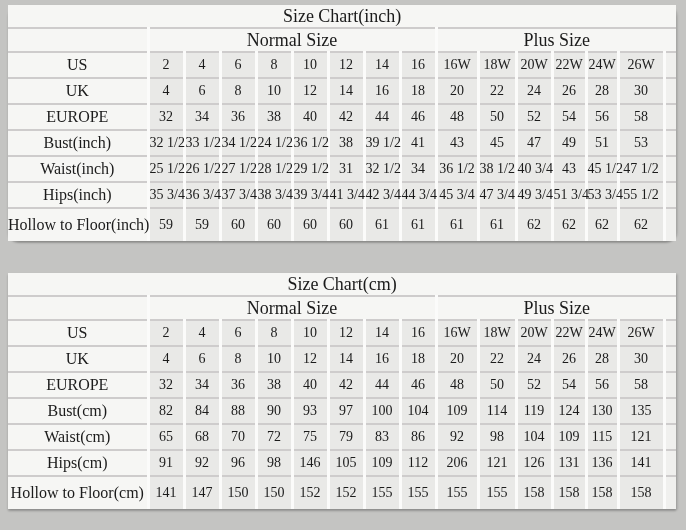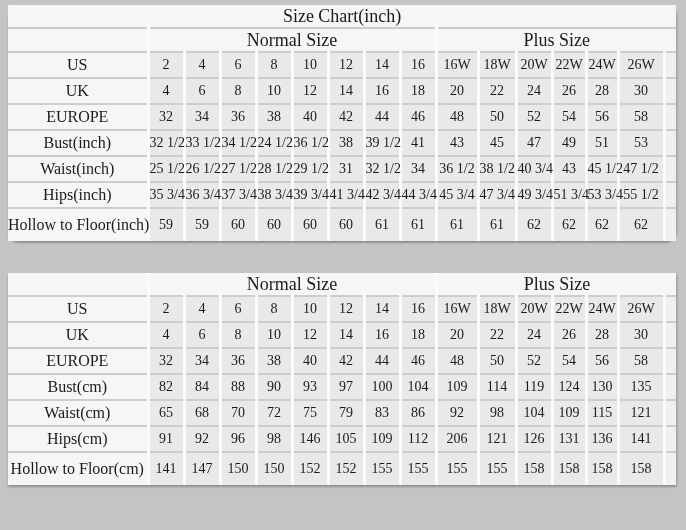--- a/index.html
+++ b/index.html
@@ -209,20 +209,23 @@
       <col style="width:36px">
     <col style="width:42px">
       <col style="width:38px">
       <col style="width:36px">
       <col style="width:34px">
     <col style="width:32px">
       <col style="width:46px">
     <col style="width:12px">
   </colgroup>
   <thead>
+    <tr>
+      <th class="title" colspan="16">Size Chart(cm)</th>
+    </tr>
     <tr class="group-row">
       <th></th>
       <th colspan="8">Normal Size</th>
       <th colspan="7">Plus Size</th>
     </tr>
   </thead>
   <tbody>
       <tr>
         <td class="rowlabel">US</td>
         <td class="val">2</td>

